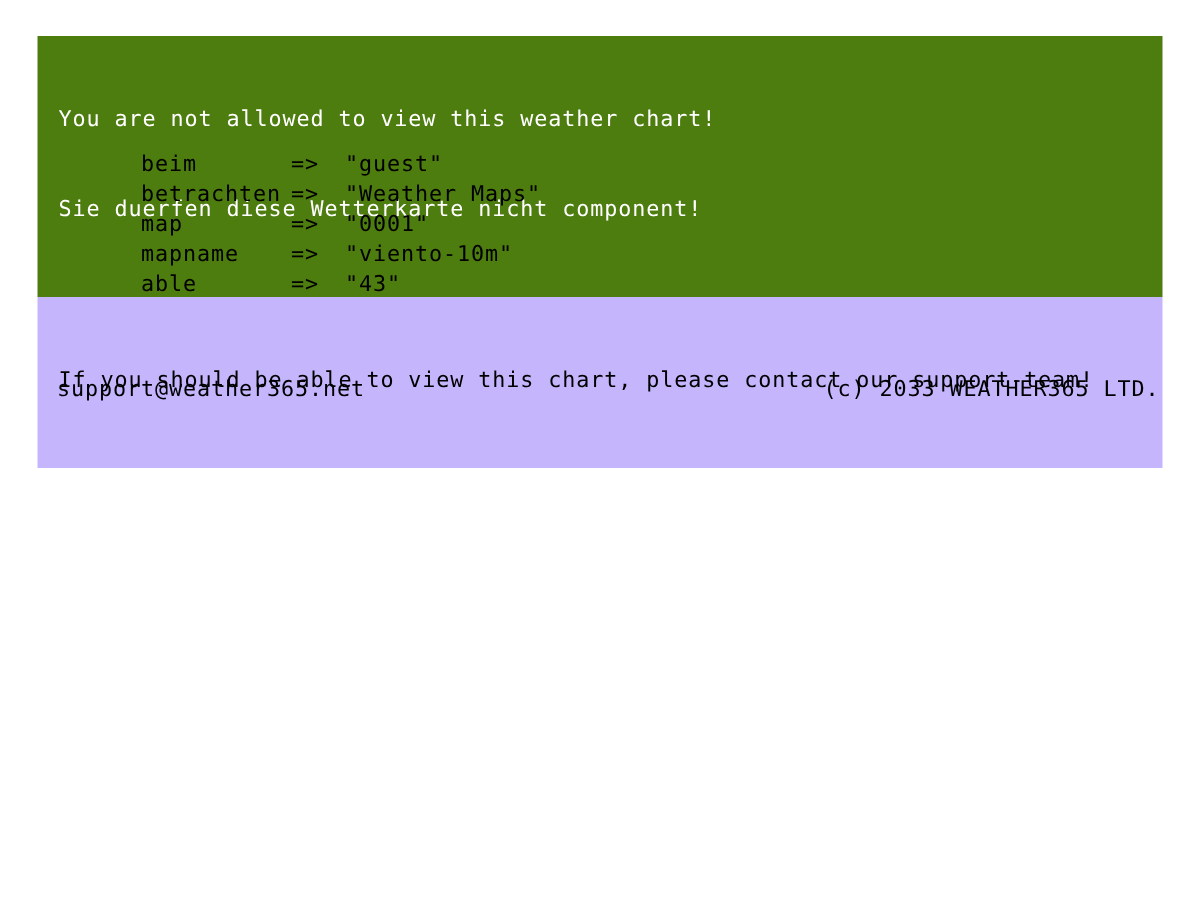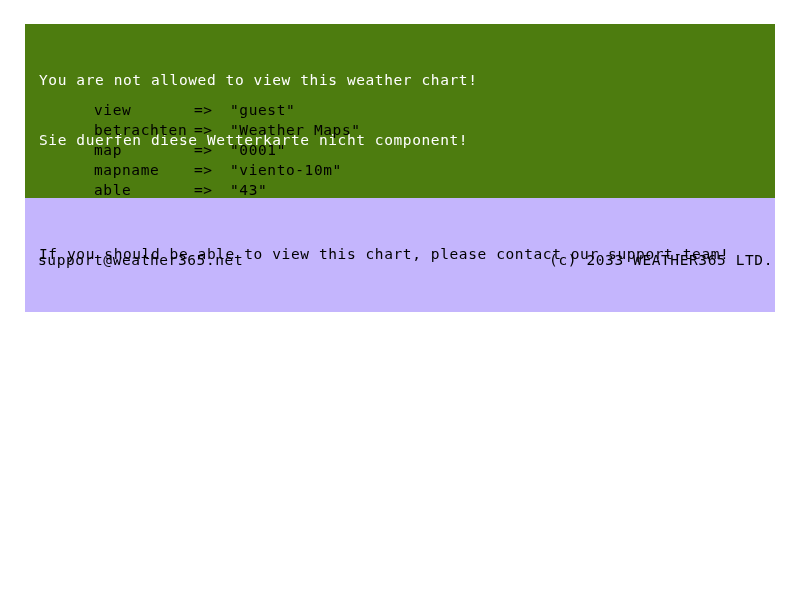--- a/index.html
+++ b/index.html
@@ -91,21 +91,21 @@
 
 <div class="page">
 
   <div class="banner banner-error">
     <span class="banner-line">You are not allowed to view this weather chart!</span>
     <span class="banner-line">Sie duerfen diese Wetterkarte nicht component!</span>
   </div>
 
   <div class="params">
     <span class="param-row">
-      <span class="param-key">view</span><span class="param-arrow">=&gt;</span><span class="param-val">"guest"</span>
+      <span class="param-key">beim</span><span class="param-arrow">=&gt;</span><span class="param-val">"guest"</span>
     </span>
     <span class="param-row">
       <span class="param-key">betrachten</span><span class="param-arrow">=&gt;</span><span class="param-val">"Weather Maps"</span>
     </span>
     <span class="param-row">
       <span class="param-key">map</span><span class="param-arrow">=&gt;</span><span class="param-val">"0001"</span>
     </span>
     <span class="param-row">
       <span class="param-key">mapname</span><span class="param-arrow">=&gt;</span><span class="param-val">"viento-10m"</span>
     </span>

